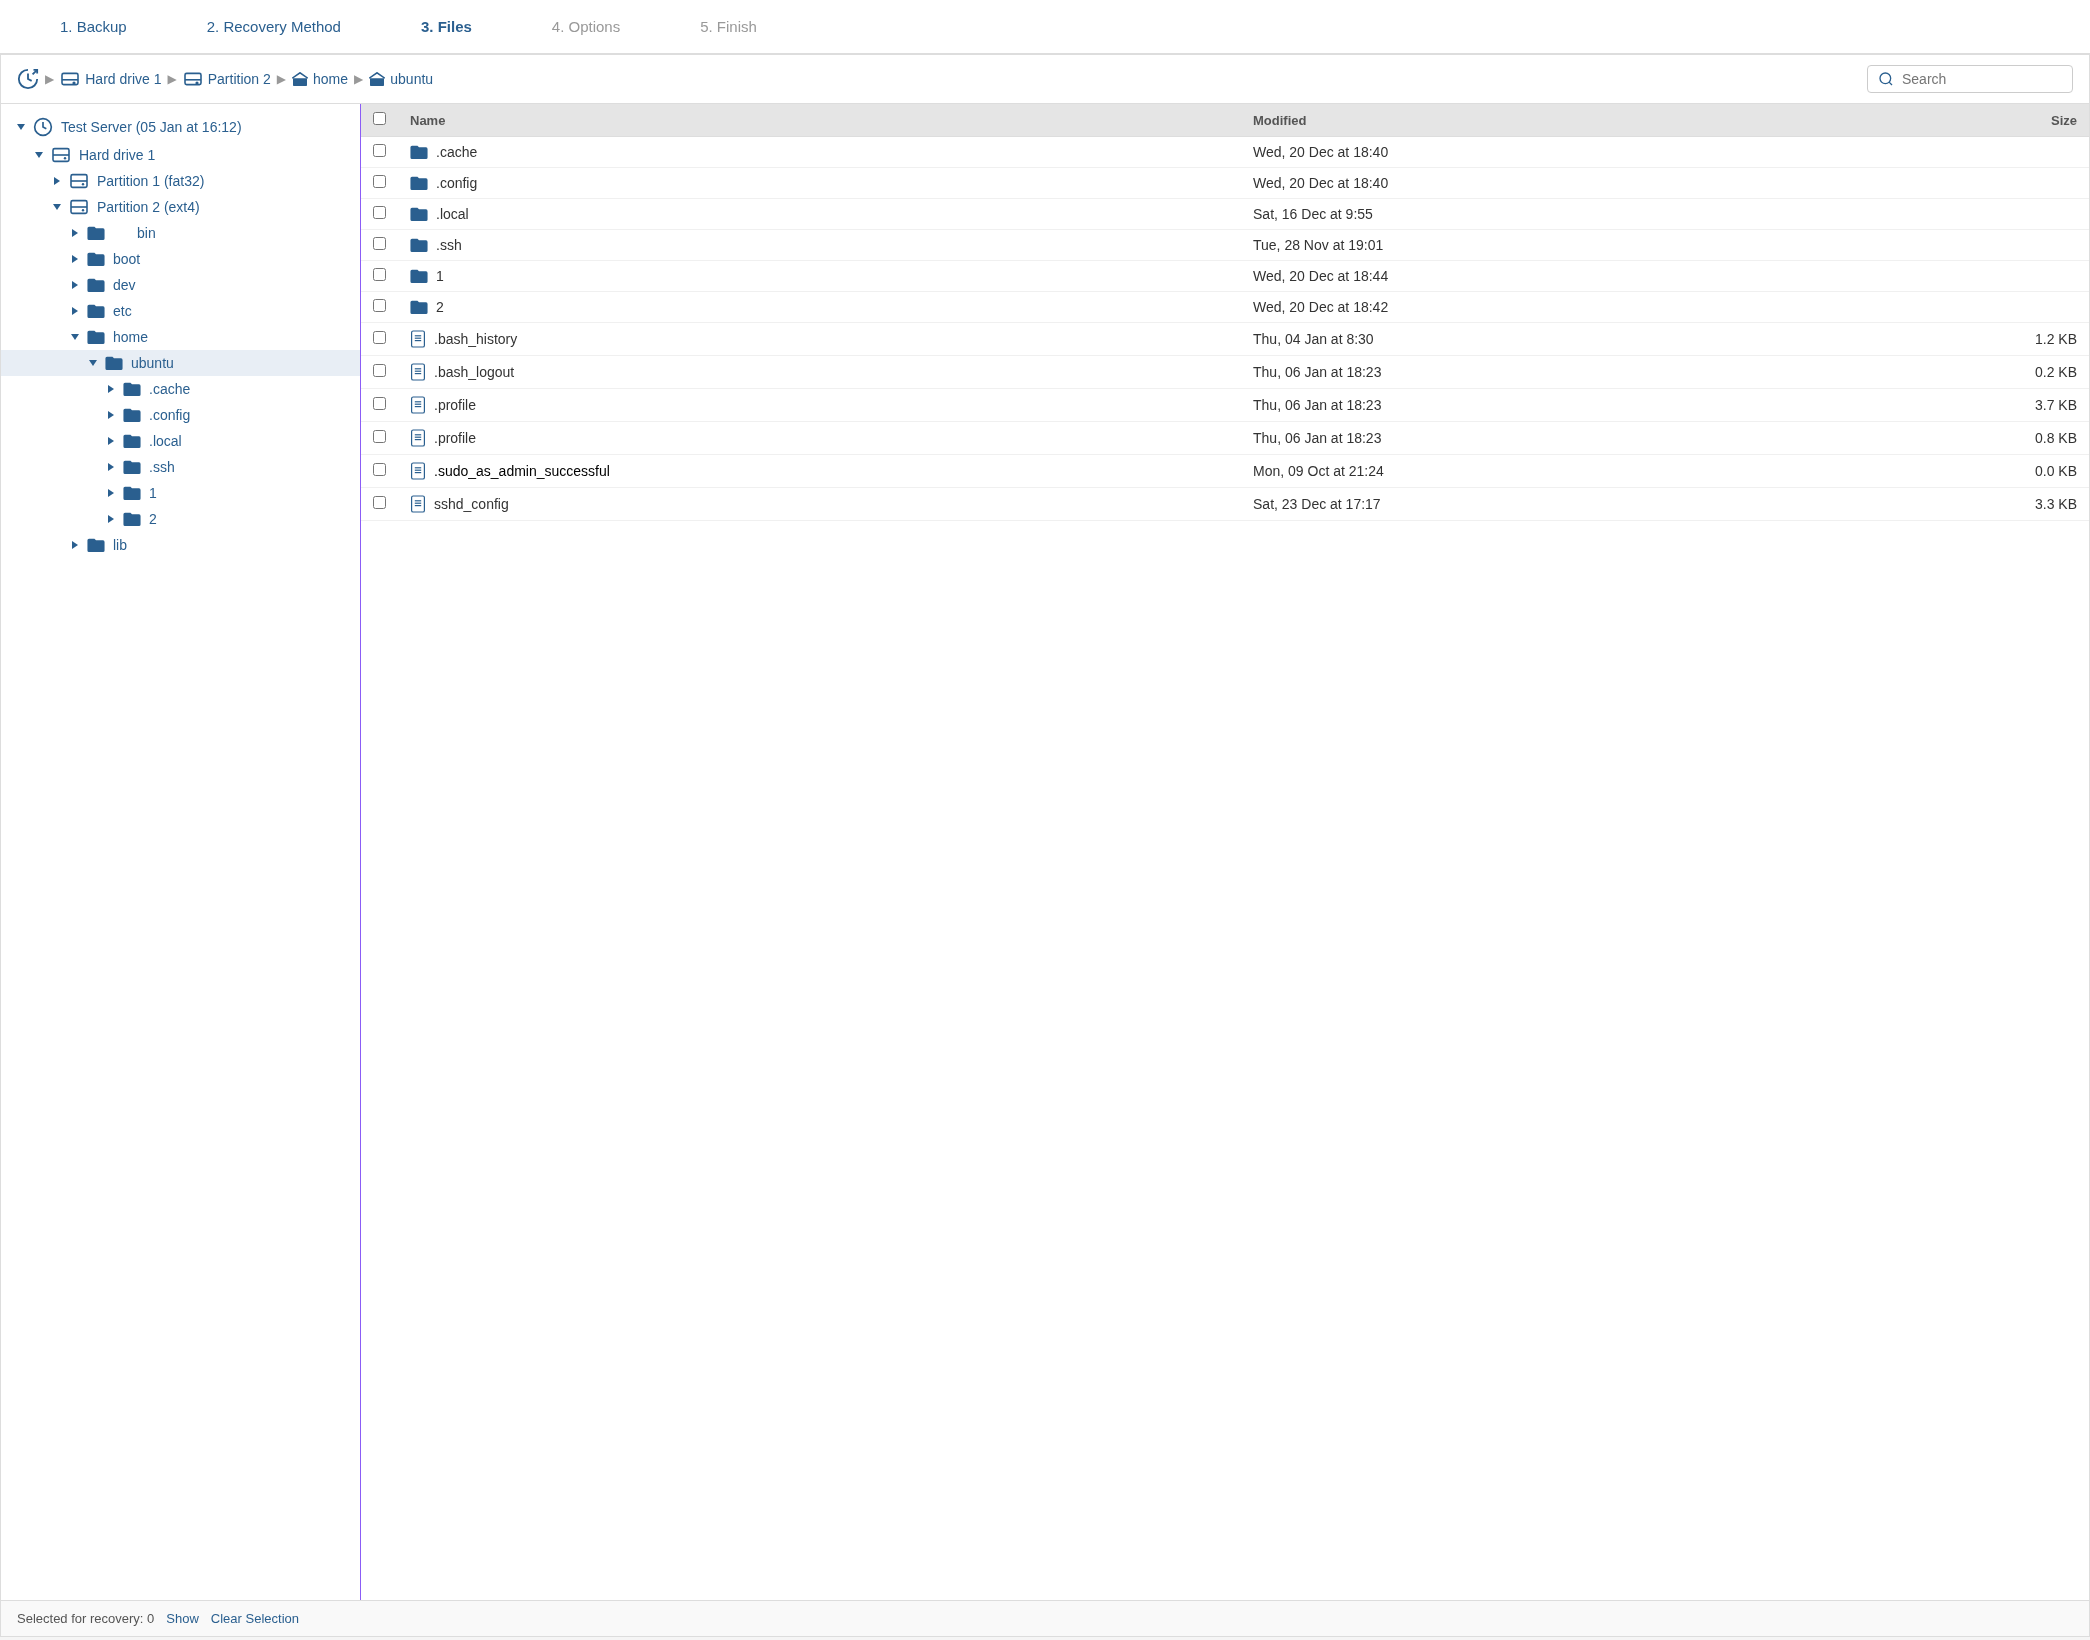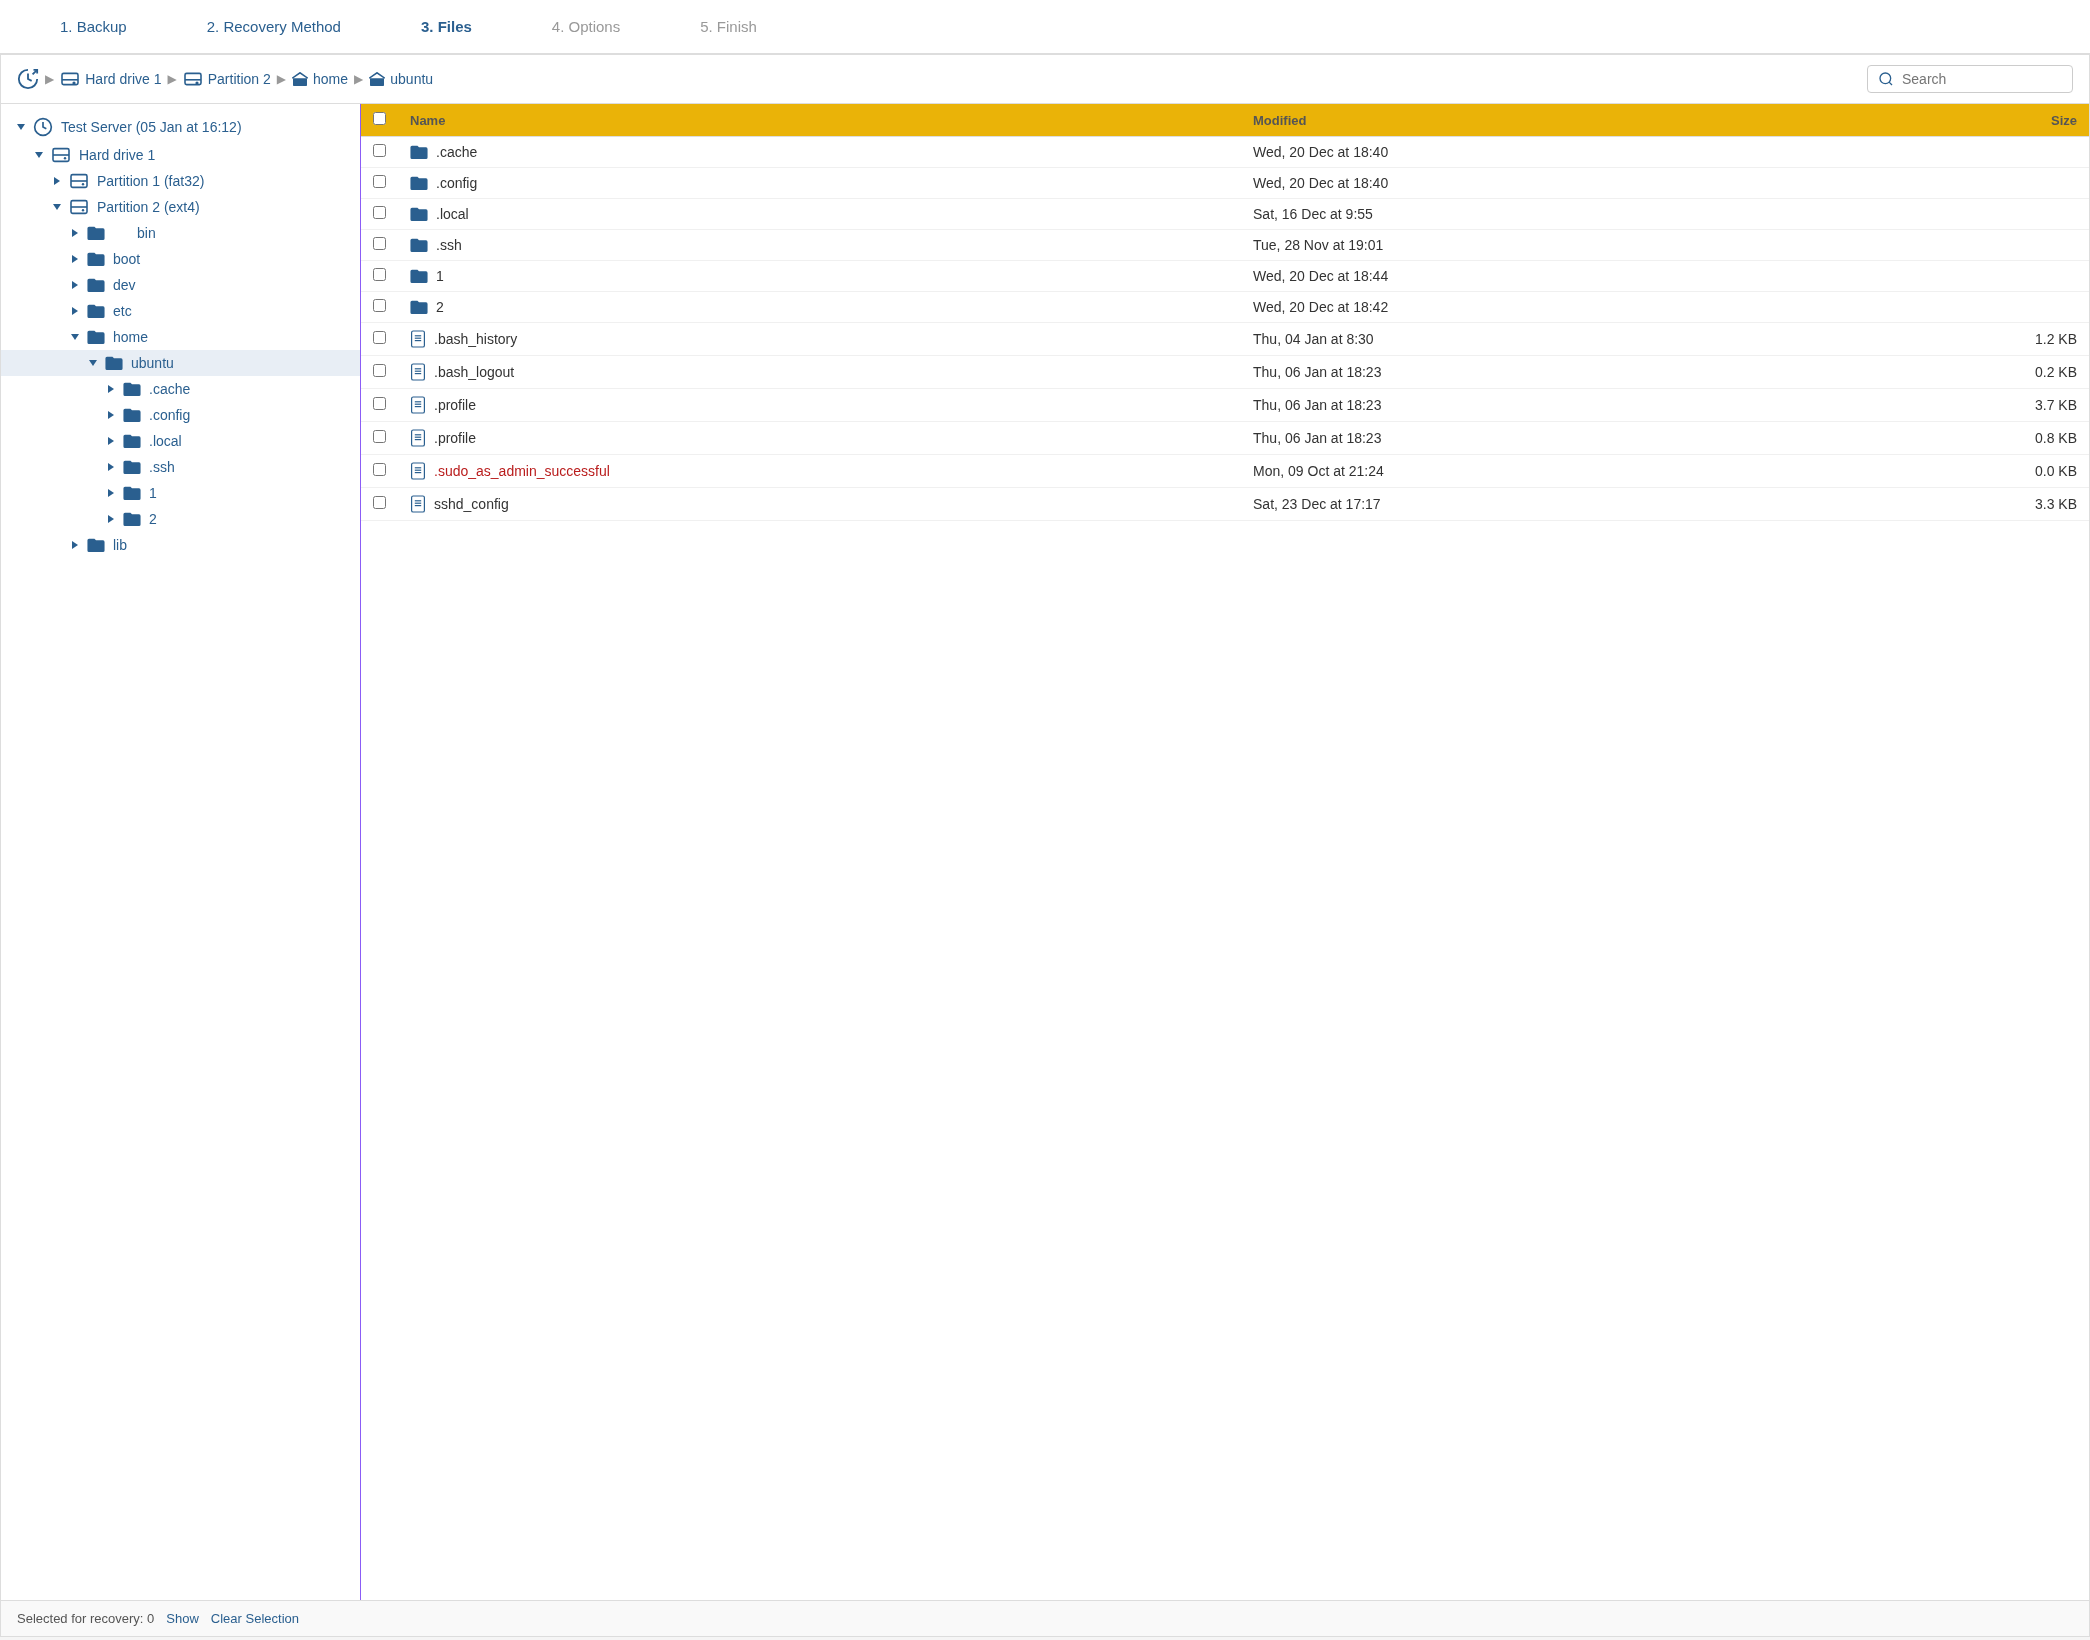--- a/index.html
+++ b/index.html
@@ -132,21 +132,21 @@
       width: 100%;
       border-collapse: collapse;
     }
     .file-table th {
       text-align: left;
       padding: 8px 12px;
       font-weight: 600;
       font-size: 13px;
       color: #555;
       border-bottom: 1px solid #ddd;
-      background: #eab308;
+      background: #e5e5e5;
       position: sticky;
       top: 0;
     }
     .file-table th.size-col { text-align: right; }
     .file-table td {
       padding: 7px 12px;
       border-bottom: 1px solid #f0f0f0;
       font-size: 14px;
       color: #333;
     }
@@ -688,21 +688,21 @@
               <td>
                 <div class="file-name-cell">
                   <span style="display: inline-flex; align-items: center;">
                     <svg width="16" height="18" viewBox="0 0 20 22" fill="none" stroke="#2a5f8f" stroke-width="1.5">
                       <rect x="2" y="1" width="16" height="20" rx="2"></rect>
                       <line x1="6" y1="7" x2="14" y2="7"></line>
                       <line x1="6" y1="10" x2="14" y2="10"></line>
                       <line x1="6" y1="13" x2="14" y2="13"></line>
                     </svg>
                   </span>
-                  <span style="cursor: pointer; color: #b91c1c;">.sudo_as_admin_successful</span>
+                  <span style="cursor: pointer; color: #000000;">.sudo_as_admin_successful</span>
                 </div>
               </td>
               <td class="modified-cell">Mon, 09 Oct at 21:24</td>
               <td class="size-cell">0.0 KB</td>
             </tr>
             <tr>
               <td class="file-row-checkbox"><input type="checkbox" style=""></td>
               <td>
                 <div class="file-name-cell">
                   <span style="display: inline-flex; align-items: center;">

